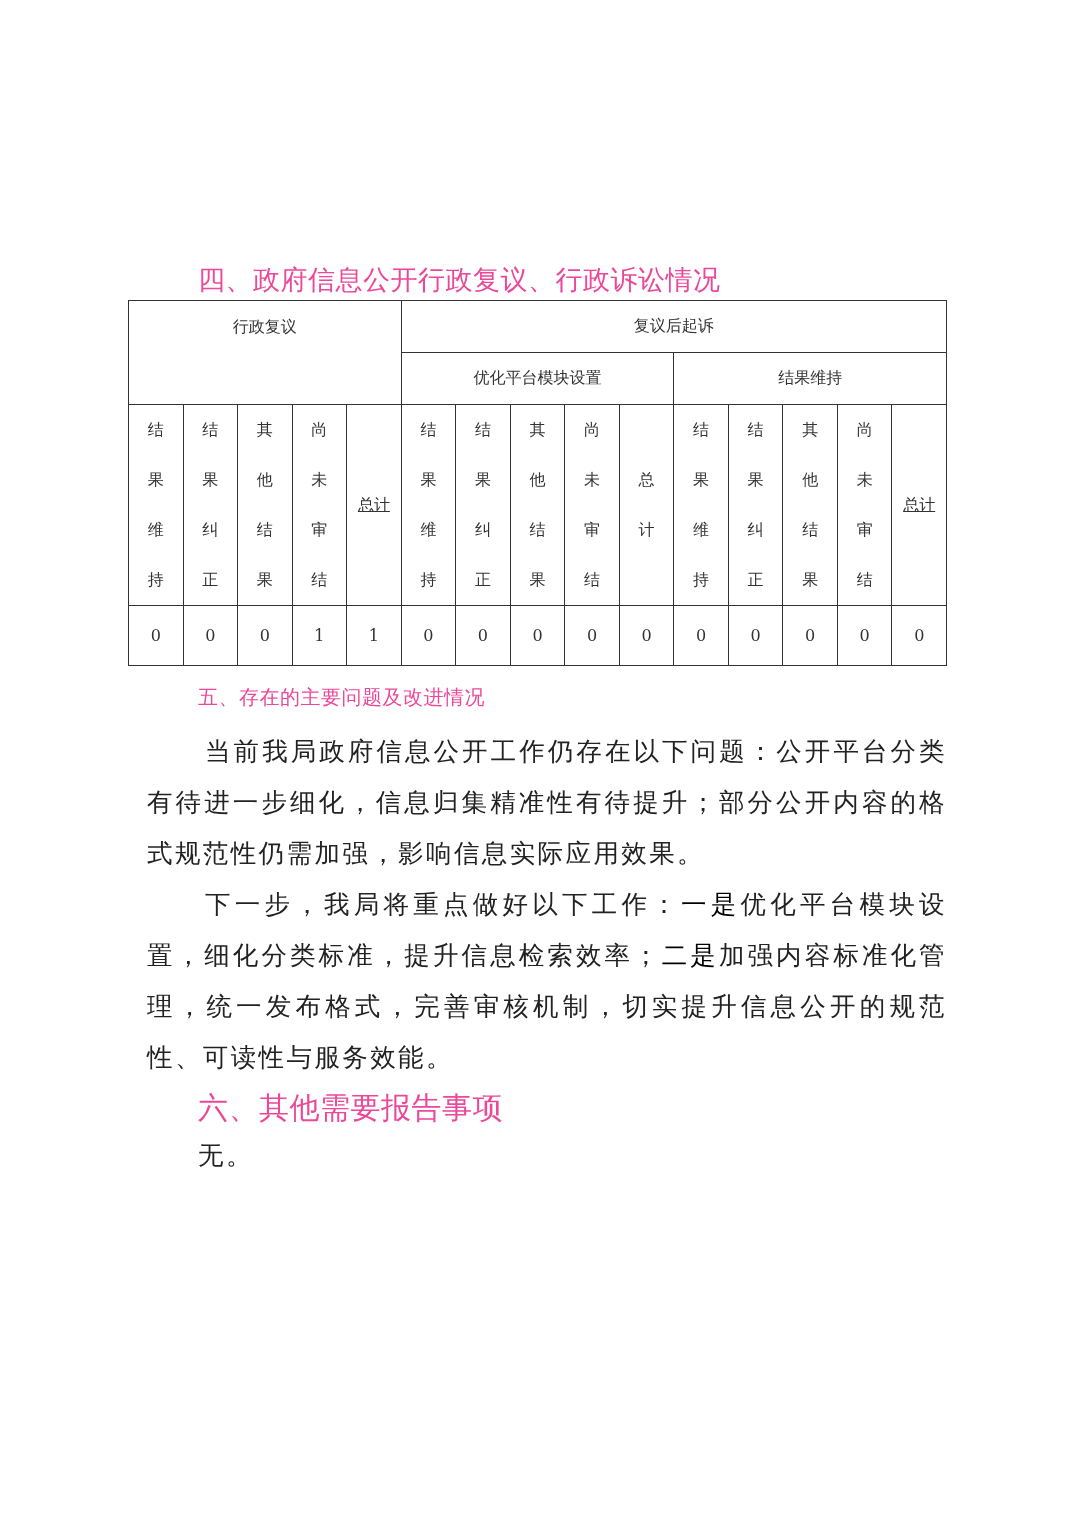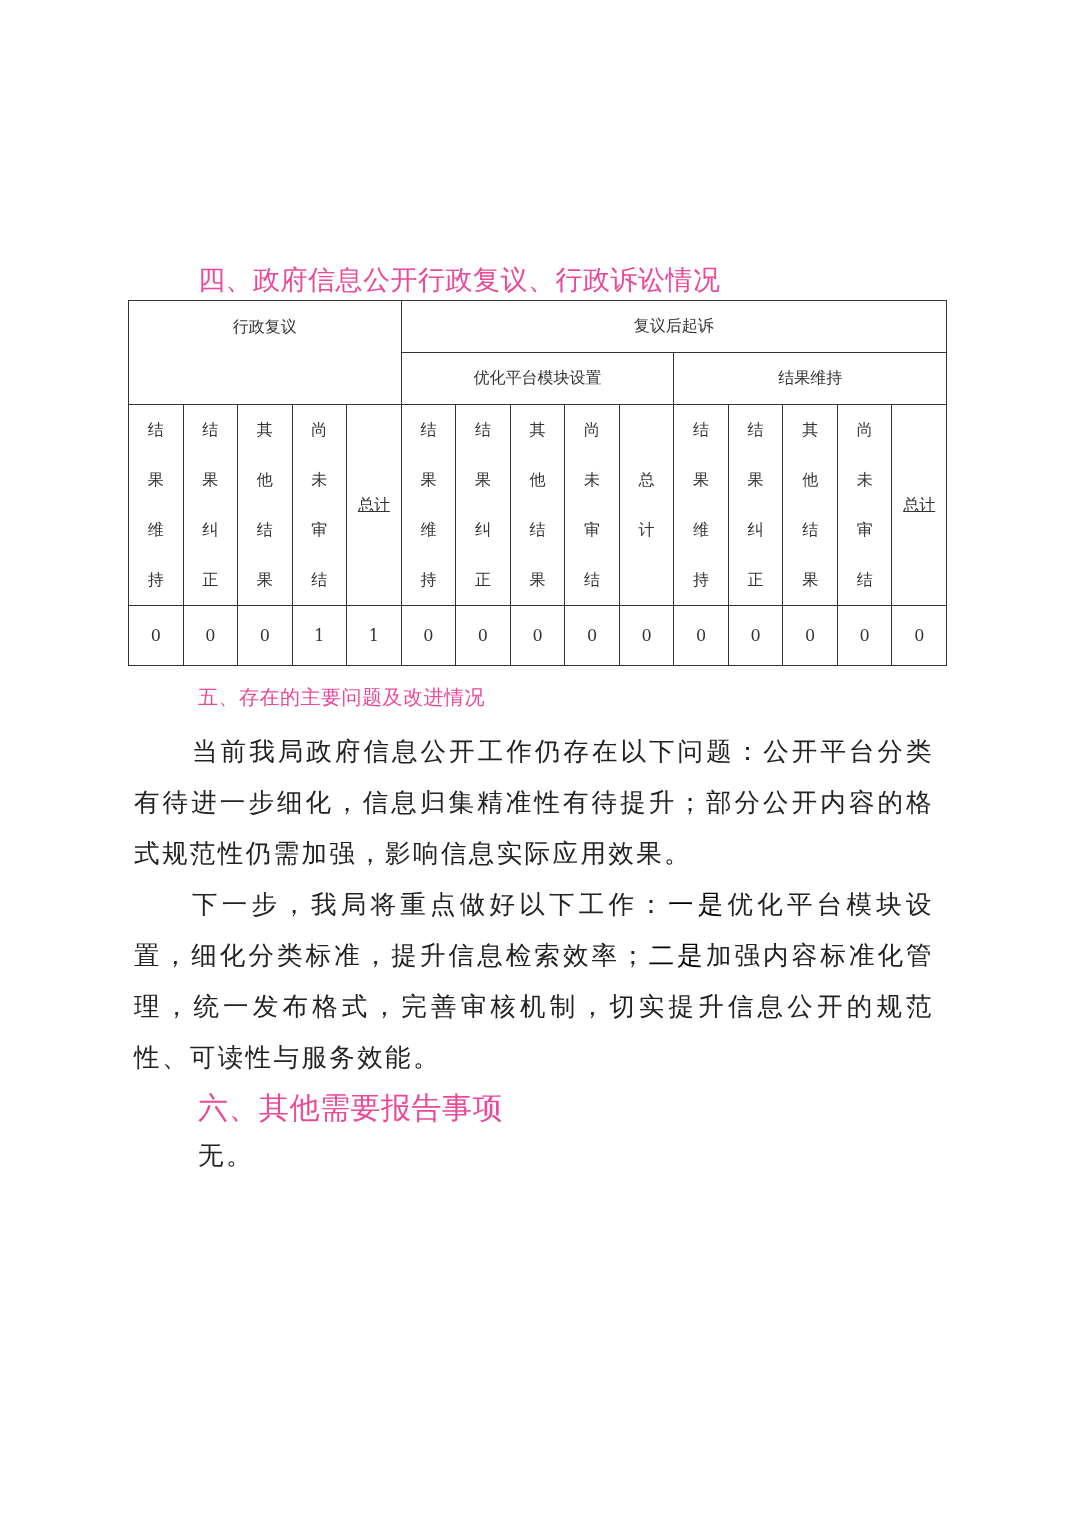--- a/index.html
+++ b/index.html
@@ -10,21 +10,21 @@
   .h5 { top: 684px; font-weight: normal; font-size: 20px; }
   .h6 { top: 1088px; font-weight: normal; font-size: 30px; }
   table.stats { position: absolute; left: 128px; top: 300px; width: 819px; border-collapse: collapse; table-layout: fixed; }
   table.stats td { border: 1.3px solid #333; text-align: center; vertical-align: middle; padding: 0;
                    font-family: "DejaVu Serif", "Liberation Serif", serif; font-size: 16px; color: #333; }
   .r1 td { height: 51px; }
   .r2 td { height: 51px; }
   .r4 td { height: 150px; text-decoration: underline; }
   .r5 td { height: 59px; font-family: "Liberation Sans", "DejaVu Sans", sans-serif; font-size: 17px; padding-top: 18px; }
   .vtext { display: inline-block; width: 1em; line-height: 50px; word-break: break-all; white-space: normal; }
-  .para { position: absolute; left: 134px; width: 800px; font-size: 25.5px; line-height: 51px; color: #222;
+  .para { position: absolute; left: 147px; width: 800px; font-size: 25.5px; line-height: 51px; color: #222;
           font-family: "DejaVu Serif", "Liberation Serif", serif; letter-spacing: 2.4px; text-align: justify; }
   .indent { text-indent: 58px; }
   .p1 { top: 726px; }
   .p2 { top: 879px; }
   .p3 { top: 1130px; left: 198px; }
   .bold { font-weight: normal; color: #000; }
 </style>
 </head>
 <body>
 

